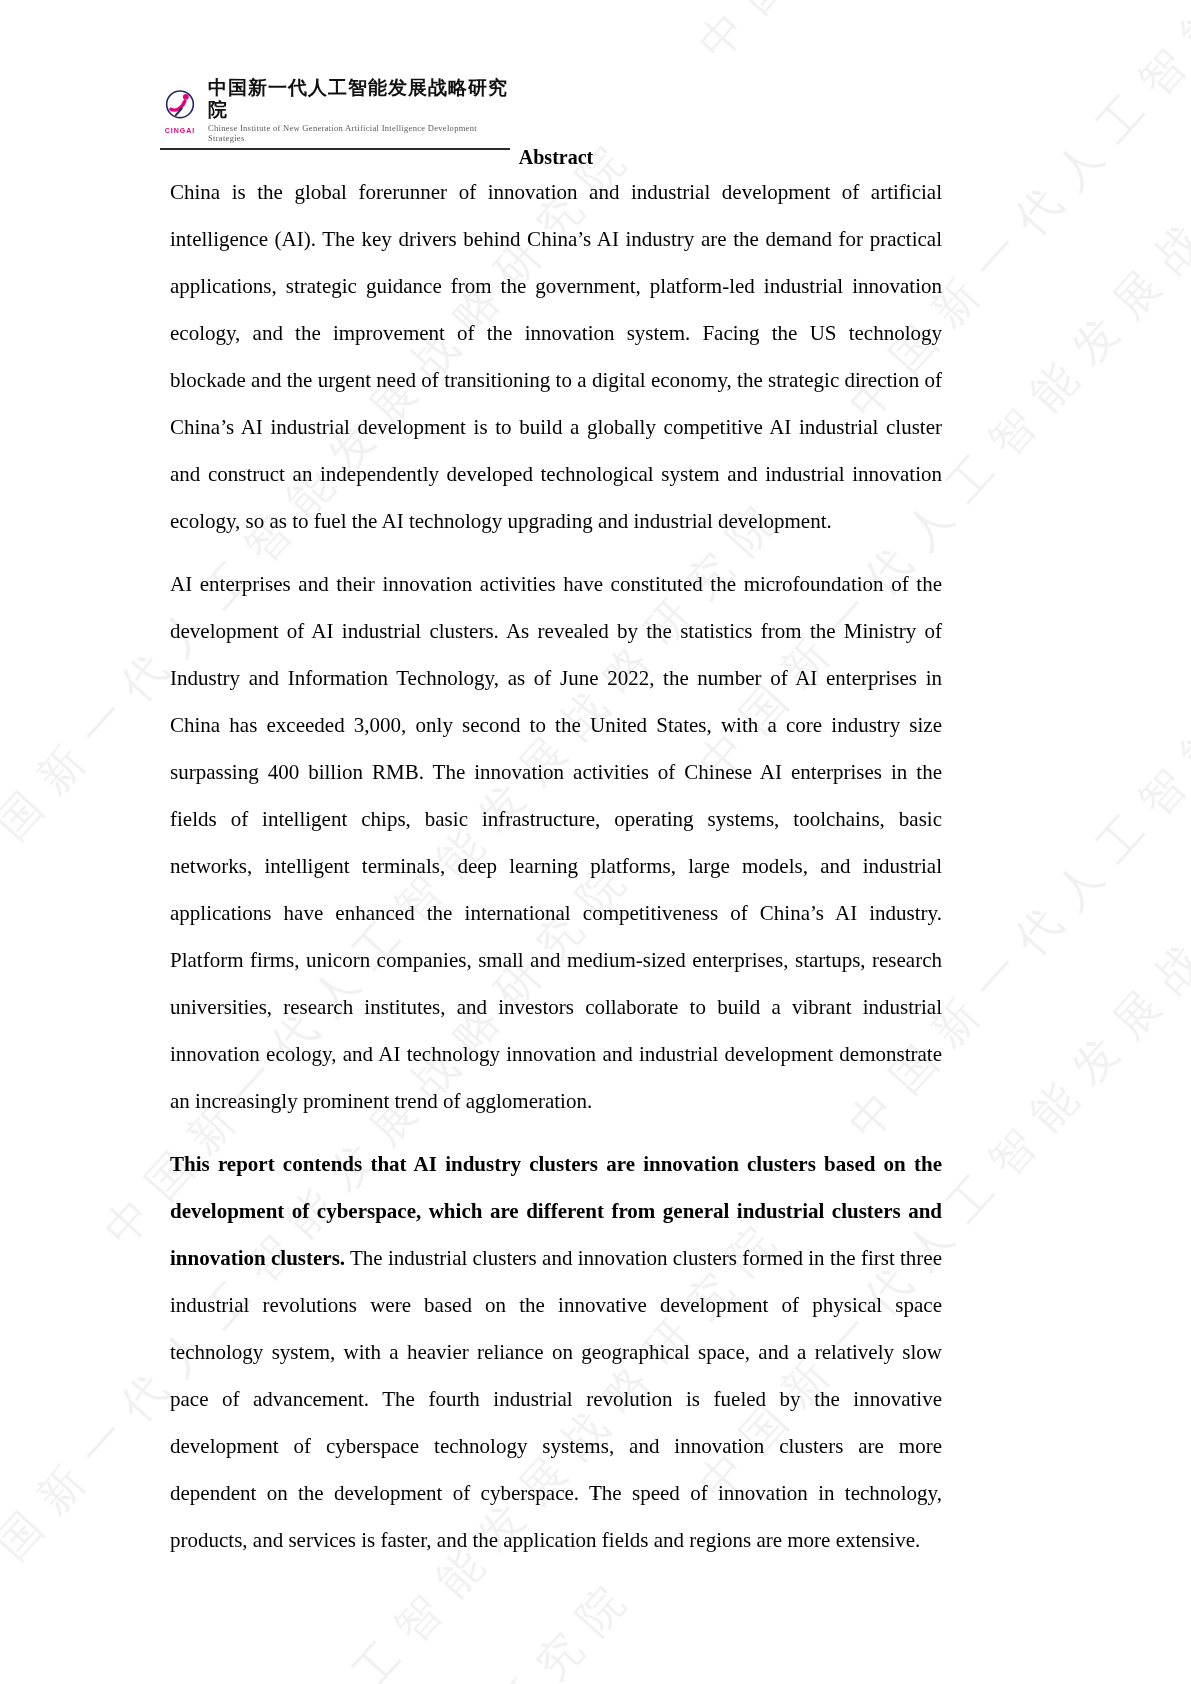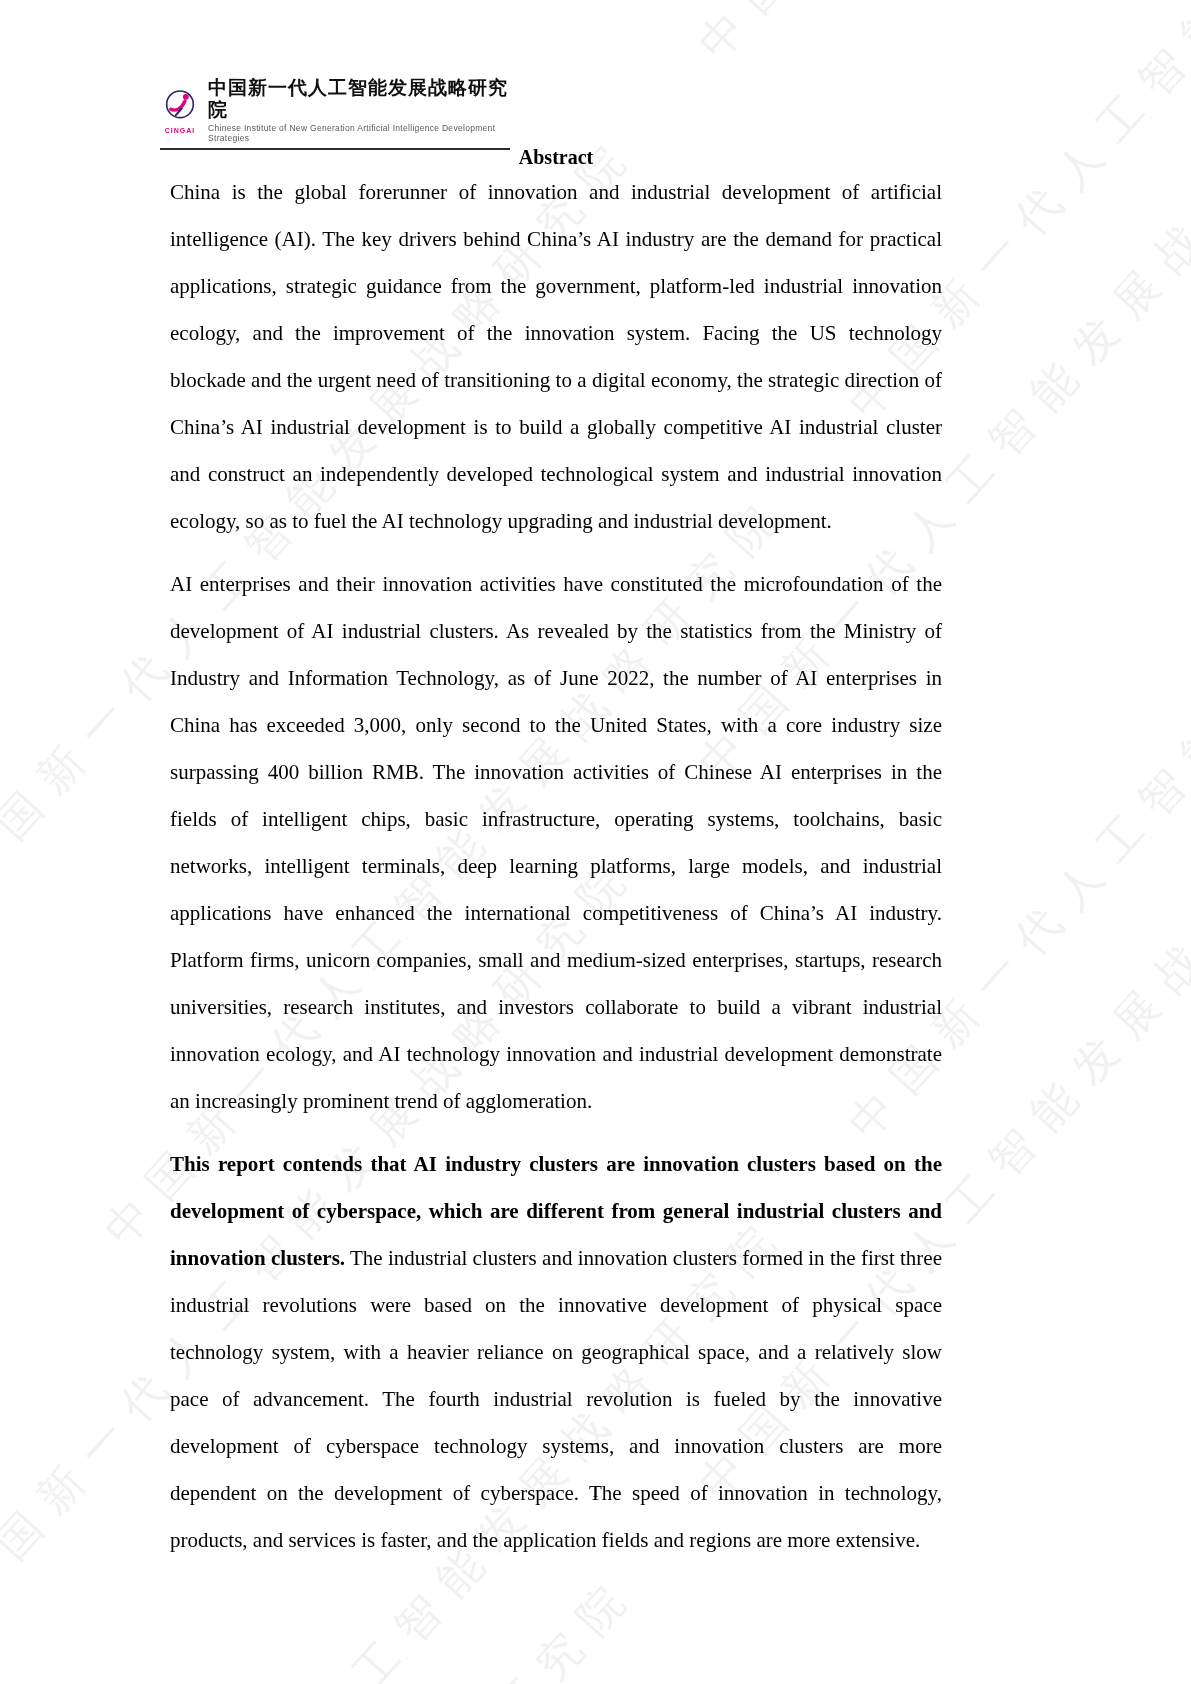--- a/index.html
+++ b/index.html
@@ -64,21 +64,21 @@
   .logo-text { display:flex; flex-direction:column; }
   .logo-cn {
     font-family:"DejaVu Sans", sans-serif;
     font-weight:bold;
     font-size:19px;
     color:#101010;
     letter-spacing:1px;
     line-height:22px;
   }
   .logo-en {
-    font-family:Liberation Sans, sans-serif;
+    font-family:Liberation Serif, serif;
     font-size:8.5px;
     color:#5a5a5a;
     letter-spacing:0.3px;
     margin-top:3px;
   }
 
   
   .content {
     position:absolute;
     left:170px; top:146px;

